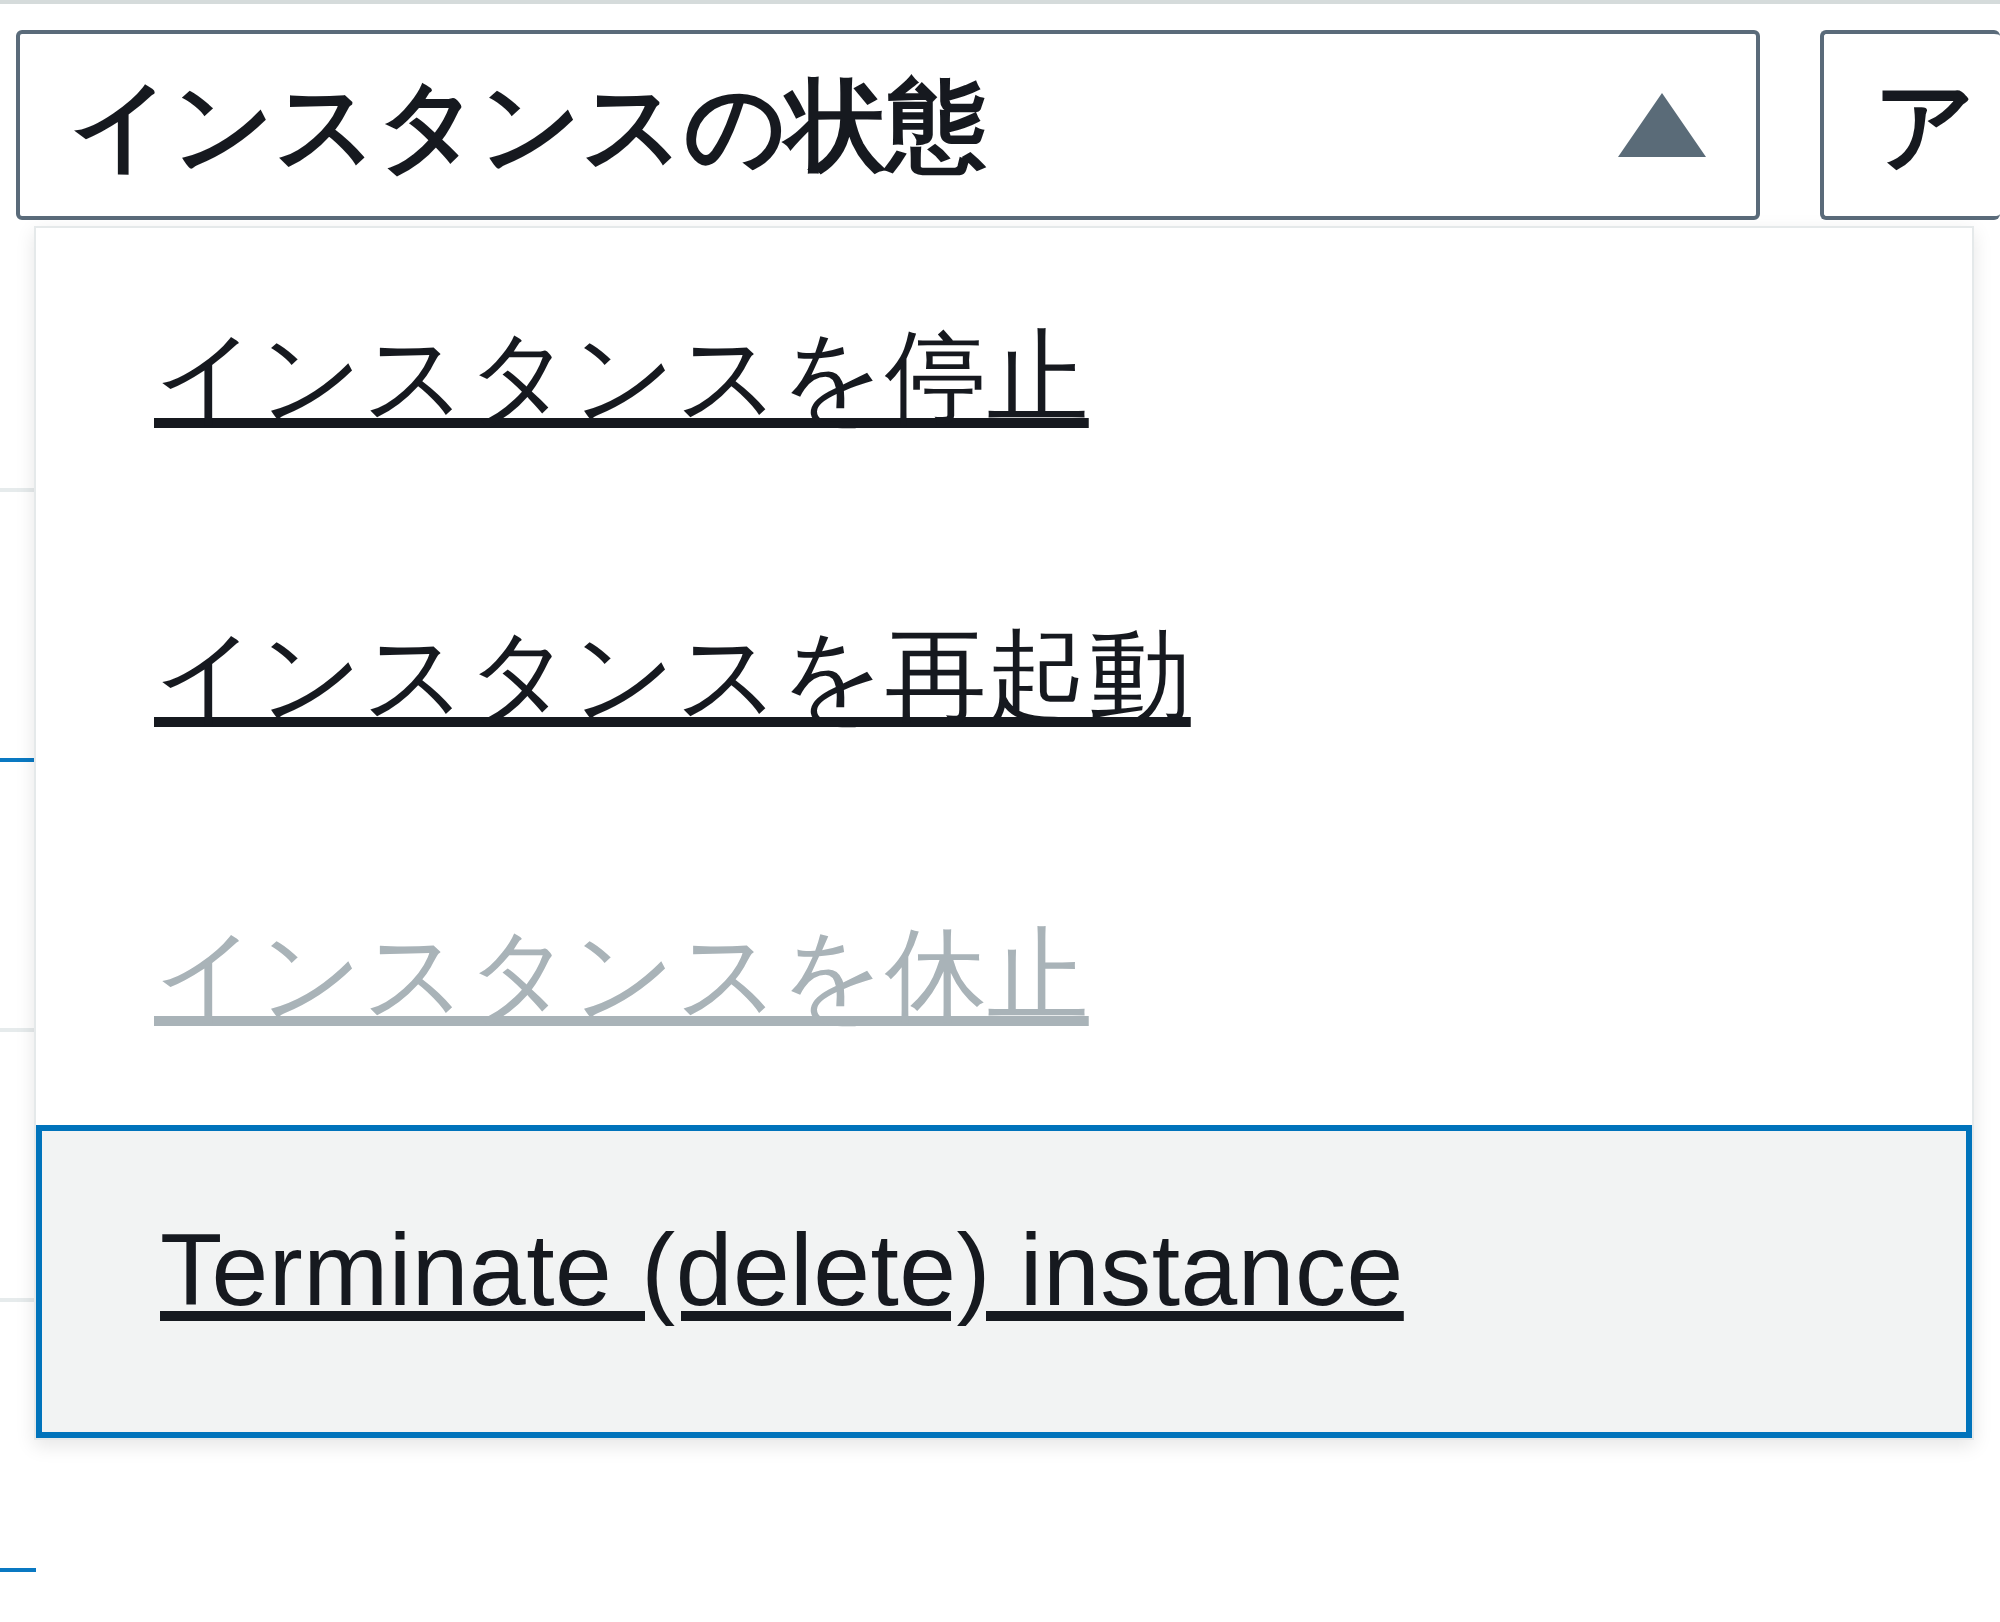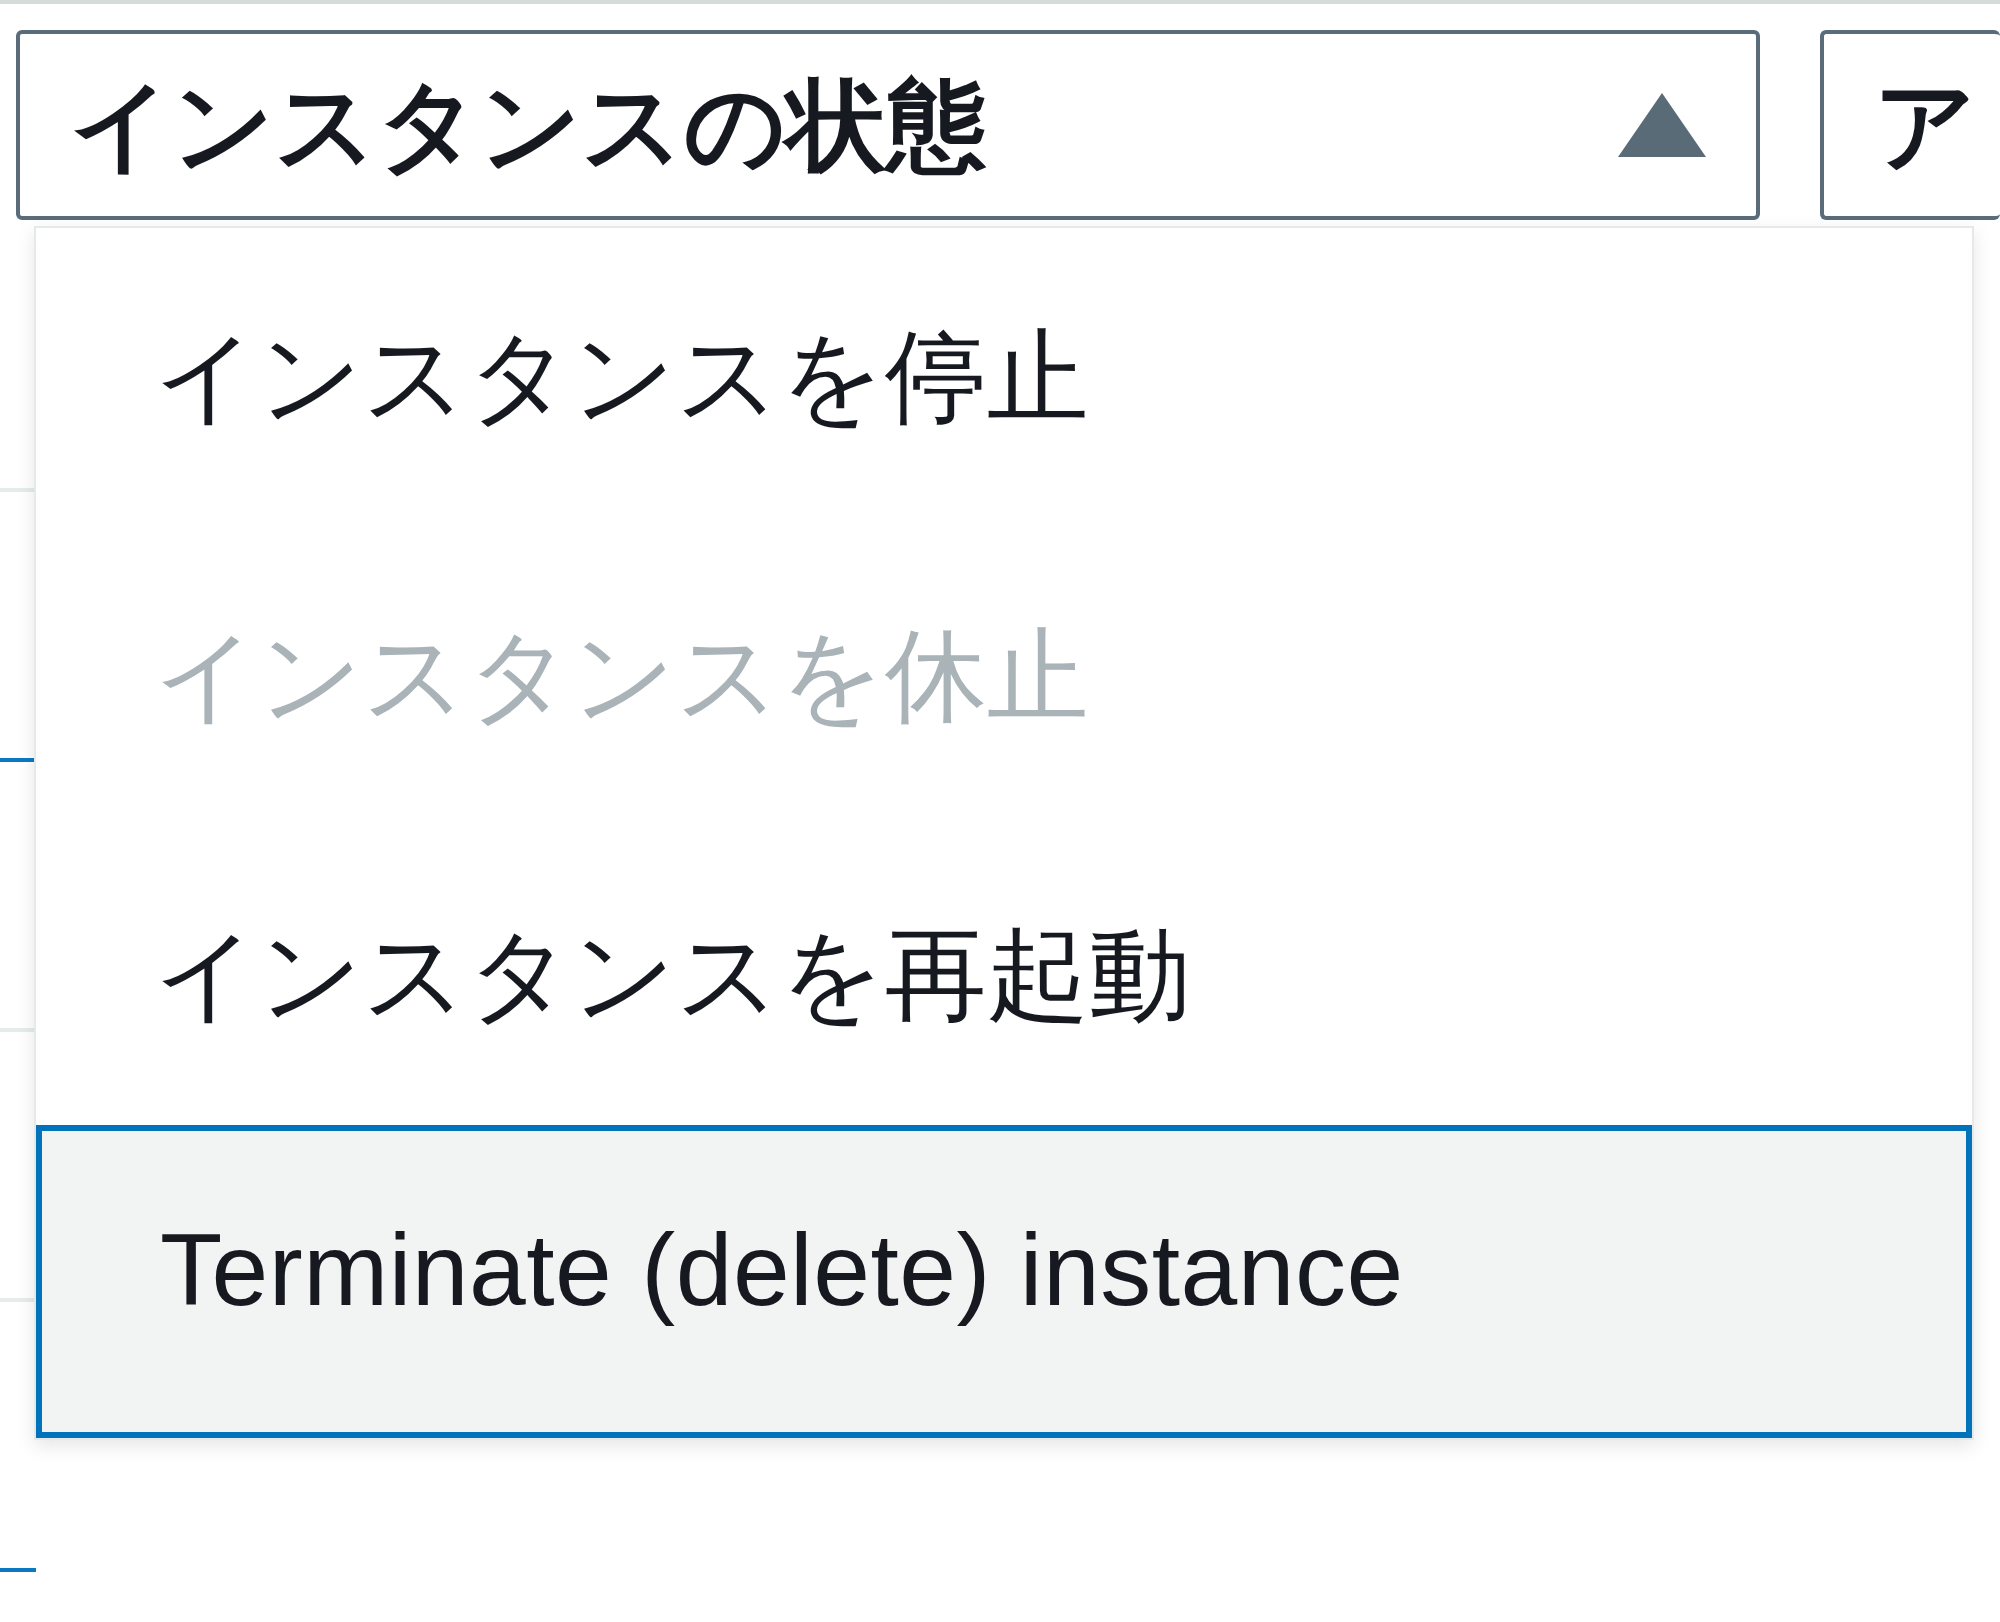--- a/index.html
+++ b/index.html
@@ -93,20 +93,21 @@
       width: 100%;
       text-align: left;
       padding: 96px 118px;
       font-size: 102px;
       line-height: 1.05;
       color: #16191f;
       background: transparent;
       border: none;
       font-family: inherit;
       cursor: pointer;
+      text-decoration: underline;
     }
 
     .menu-item.disabled {
       color: #a9b3b8;
       cursor: default;
     }
 
     .menu-item.selected {
       background: #f2f3f3;
       border: 6px solid #0073bb;
@@ -147,18 +148,18 @@
     <span>インスタンスの状態</span>
     <span class="caret-up-icon"></span>
   </button>
   <button class="btn btn-actions">
     <span>ア</span>
   </button>
 </div>
 
 <div class="dropdown">
   <button class="menu-item">インスタンスを停止</button>
+  <button class="menu-item">インスタンスを再起動</button>
   <button class="menu-item disabled">インスタンスを休止</button>
-  <button class="menu-item">インスタンスを再起動</button>
   <button class="menu-item selected">Terminate (delete) instance</button>
 </div>
 
 <div class="peek-right"></div>
 
 </body></html>

